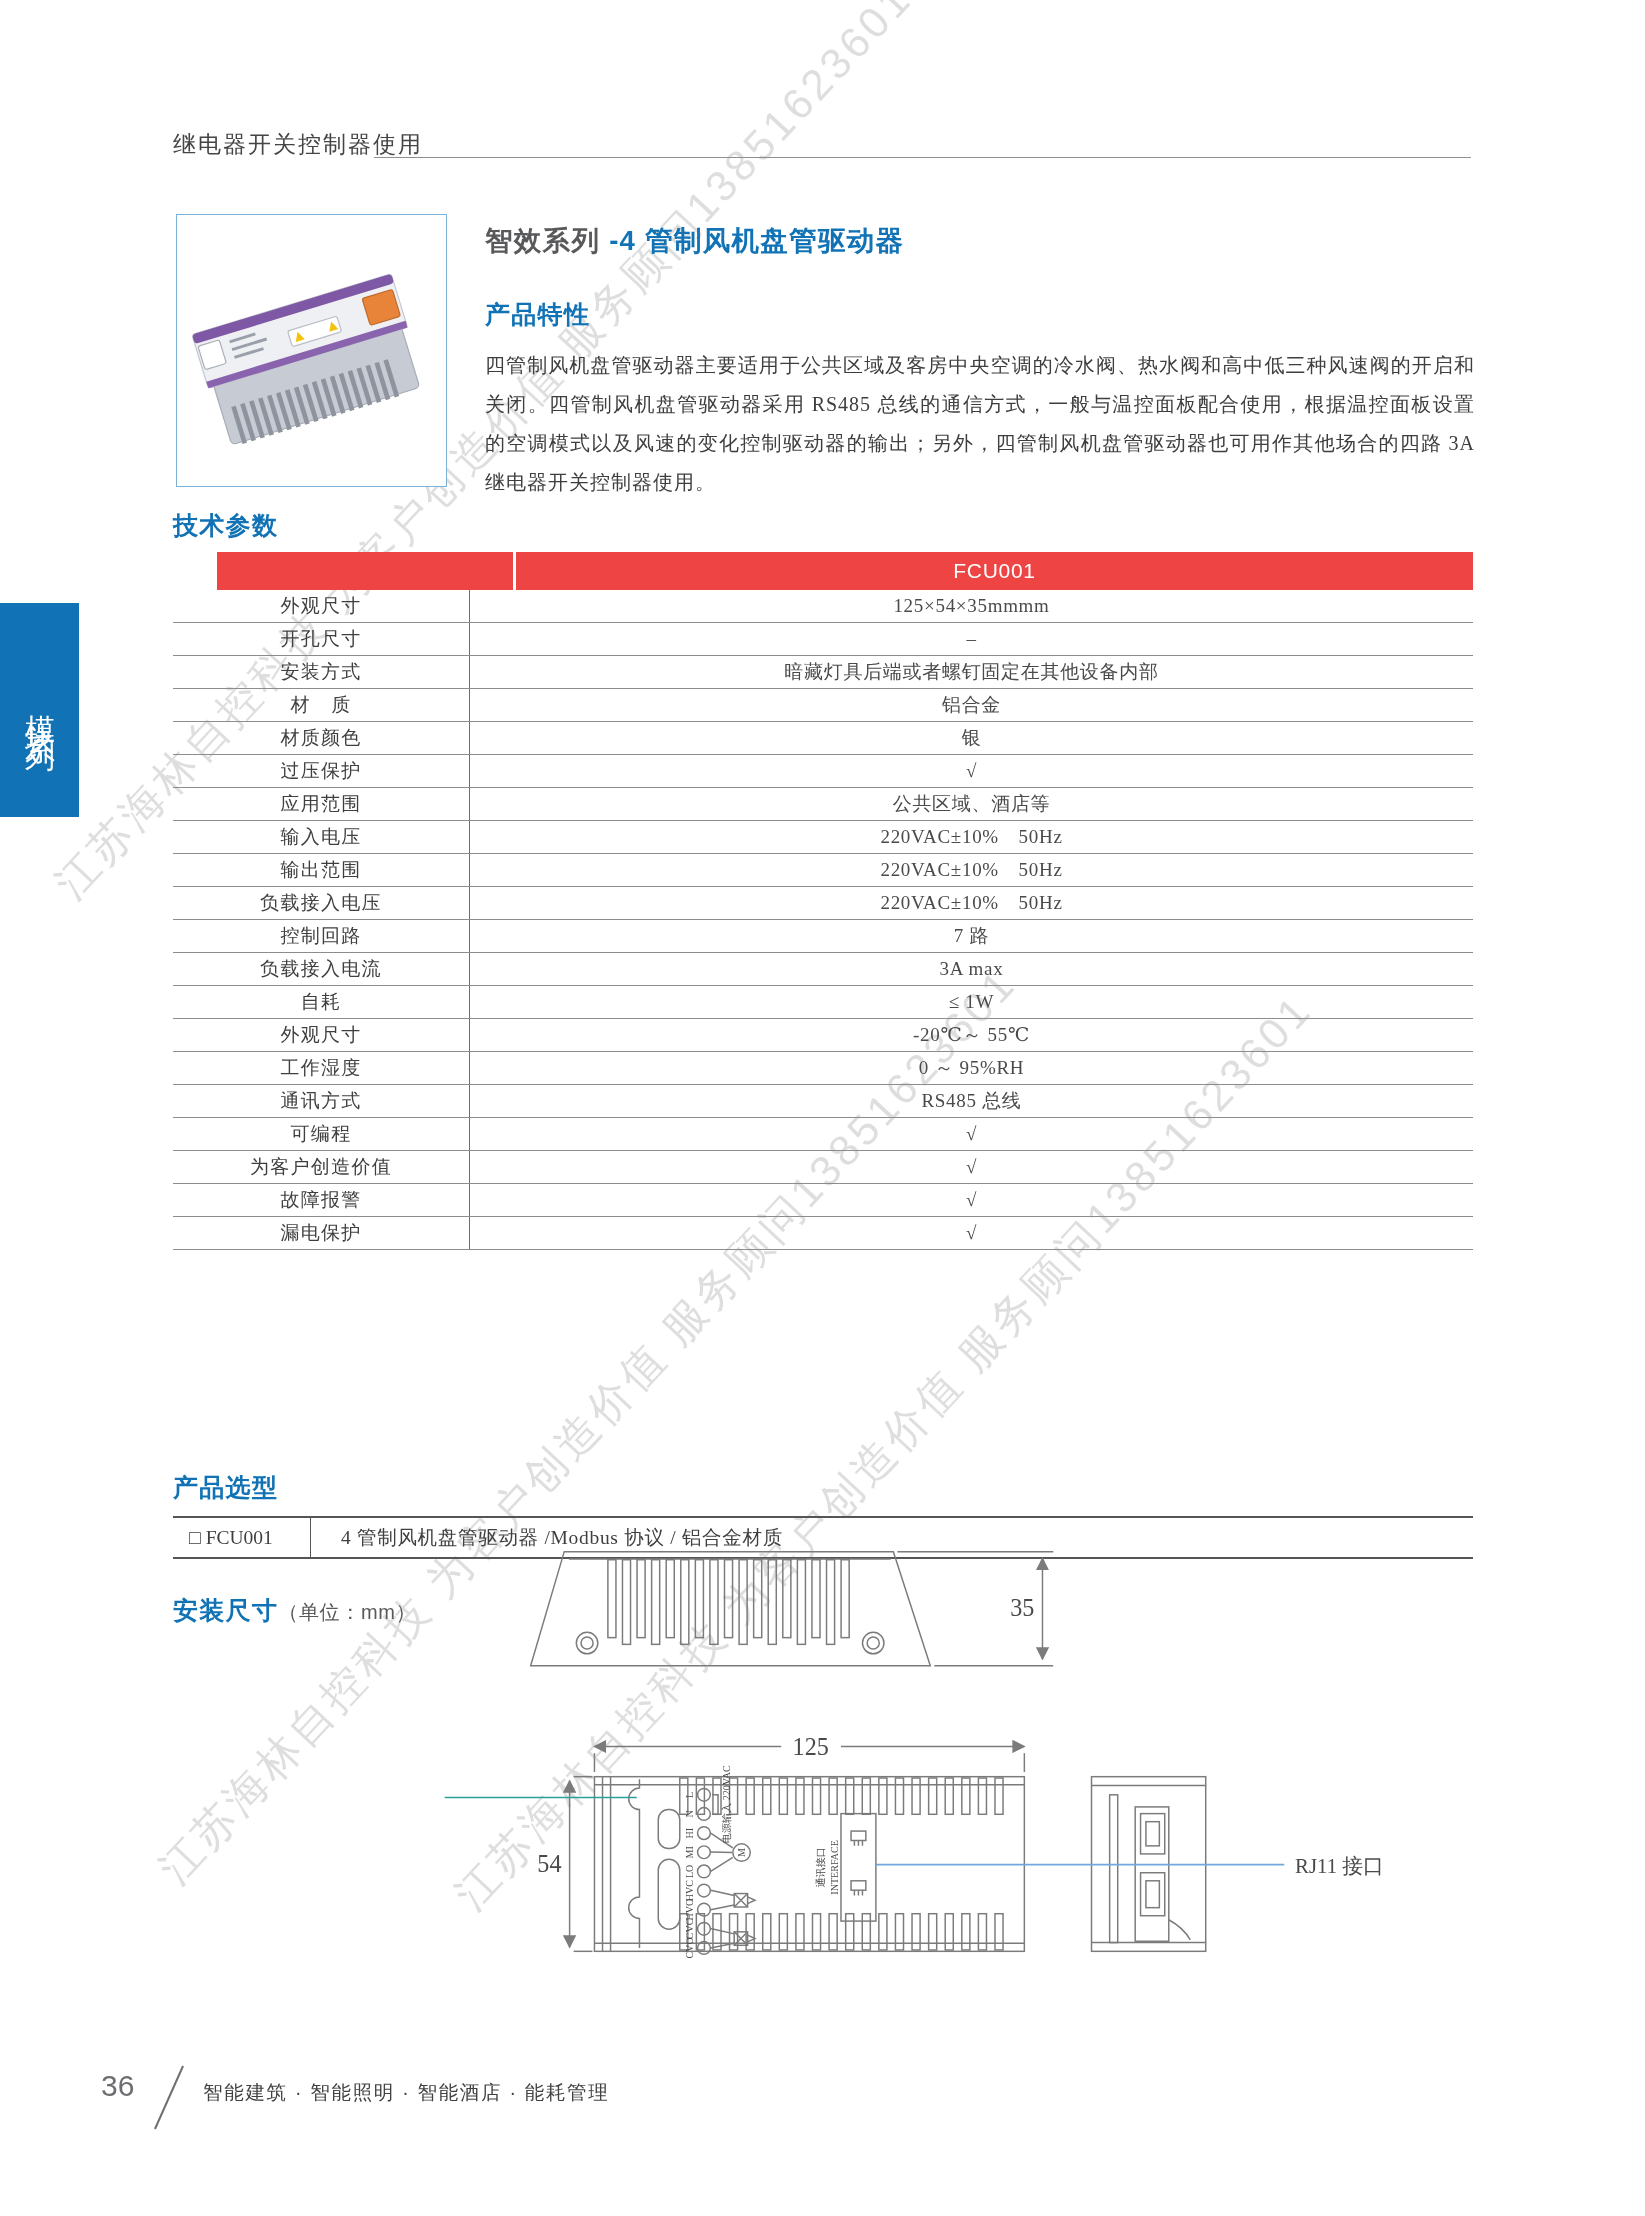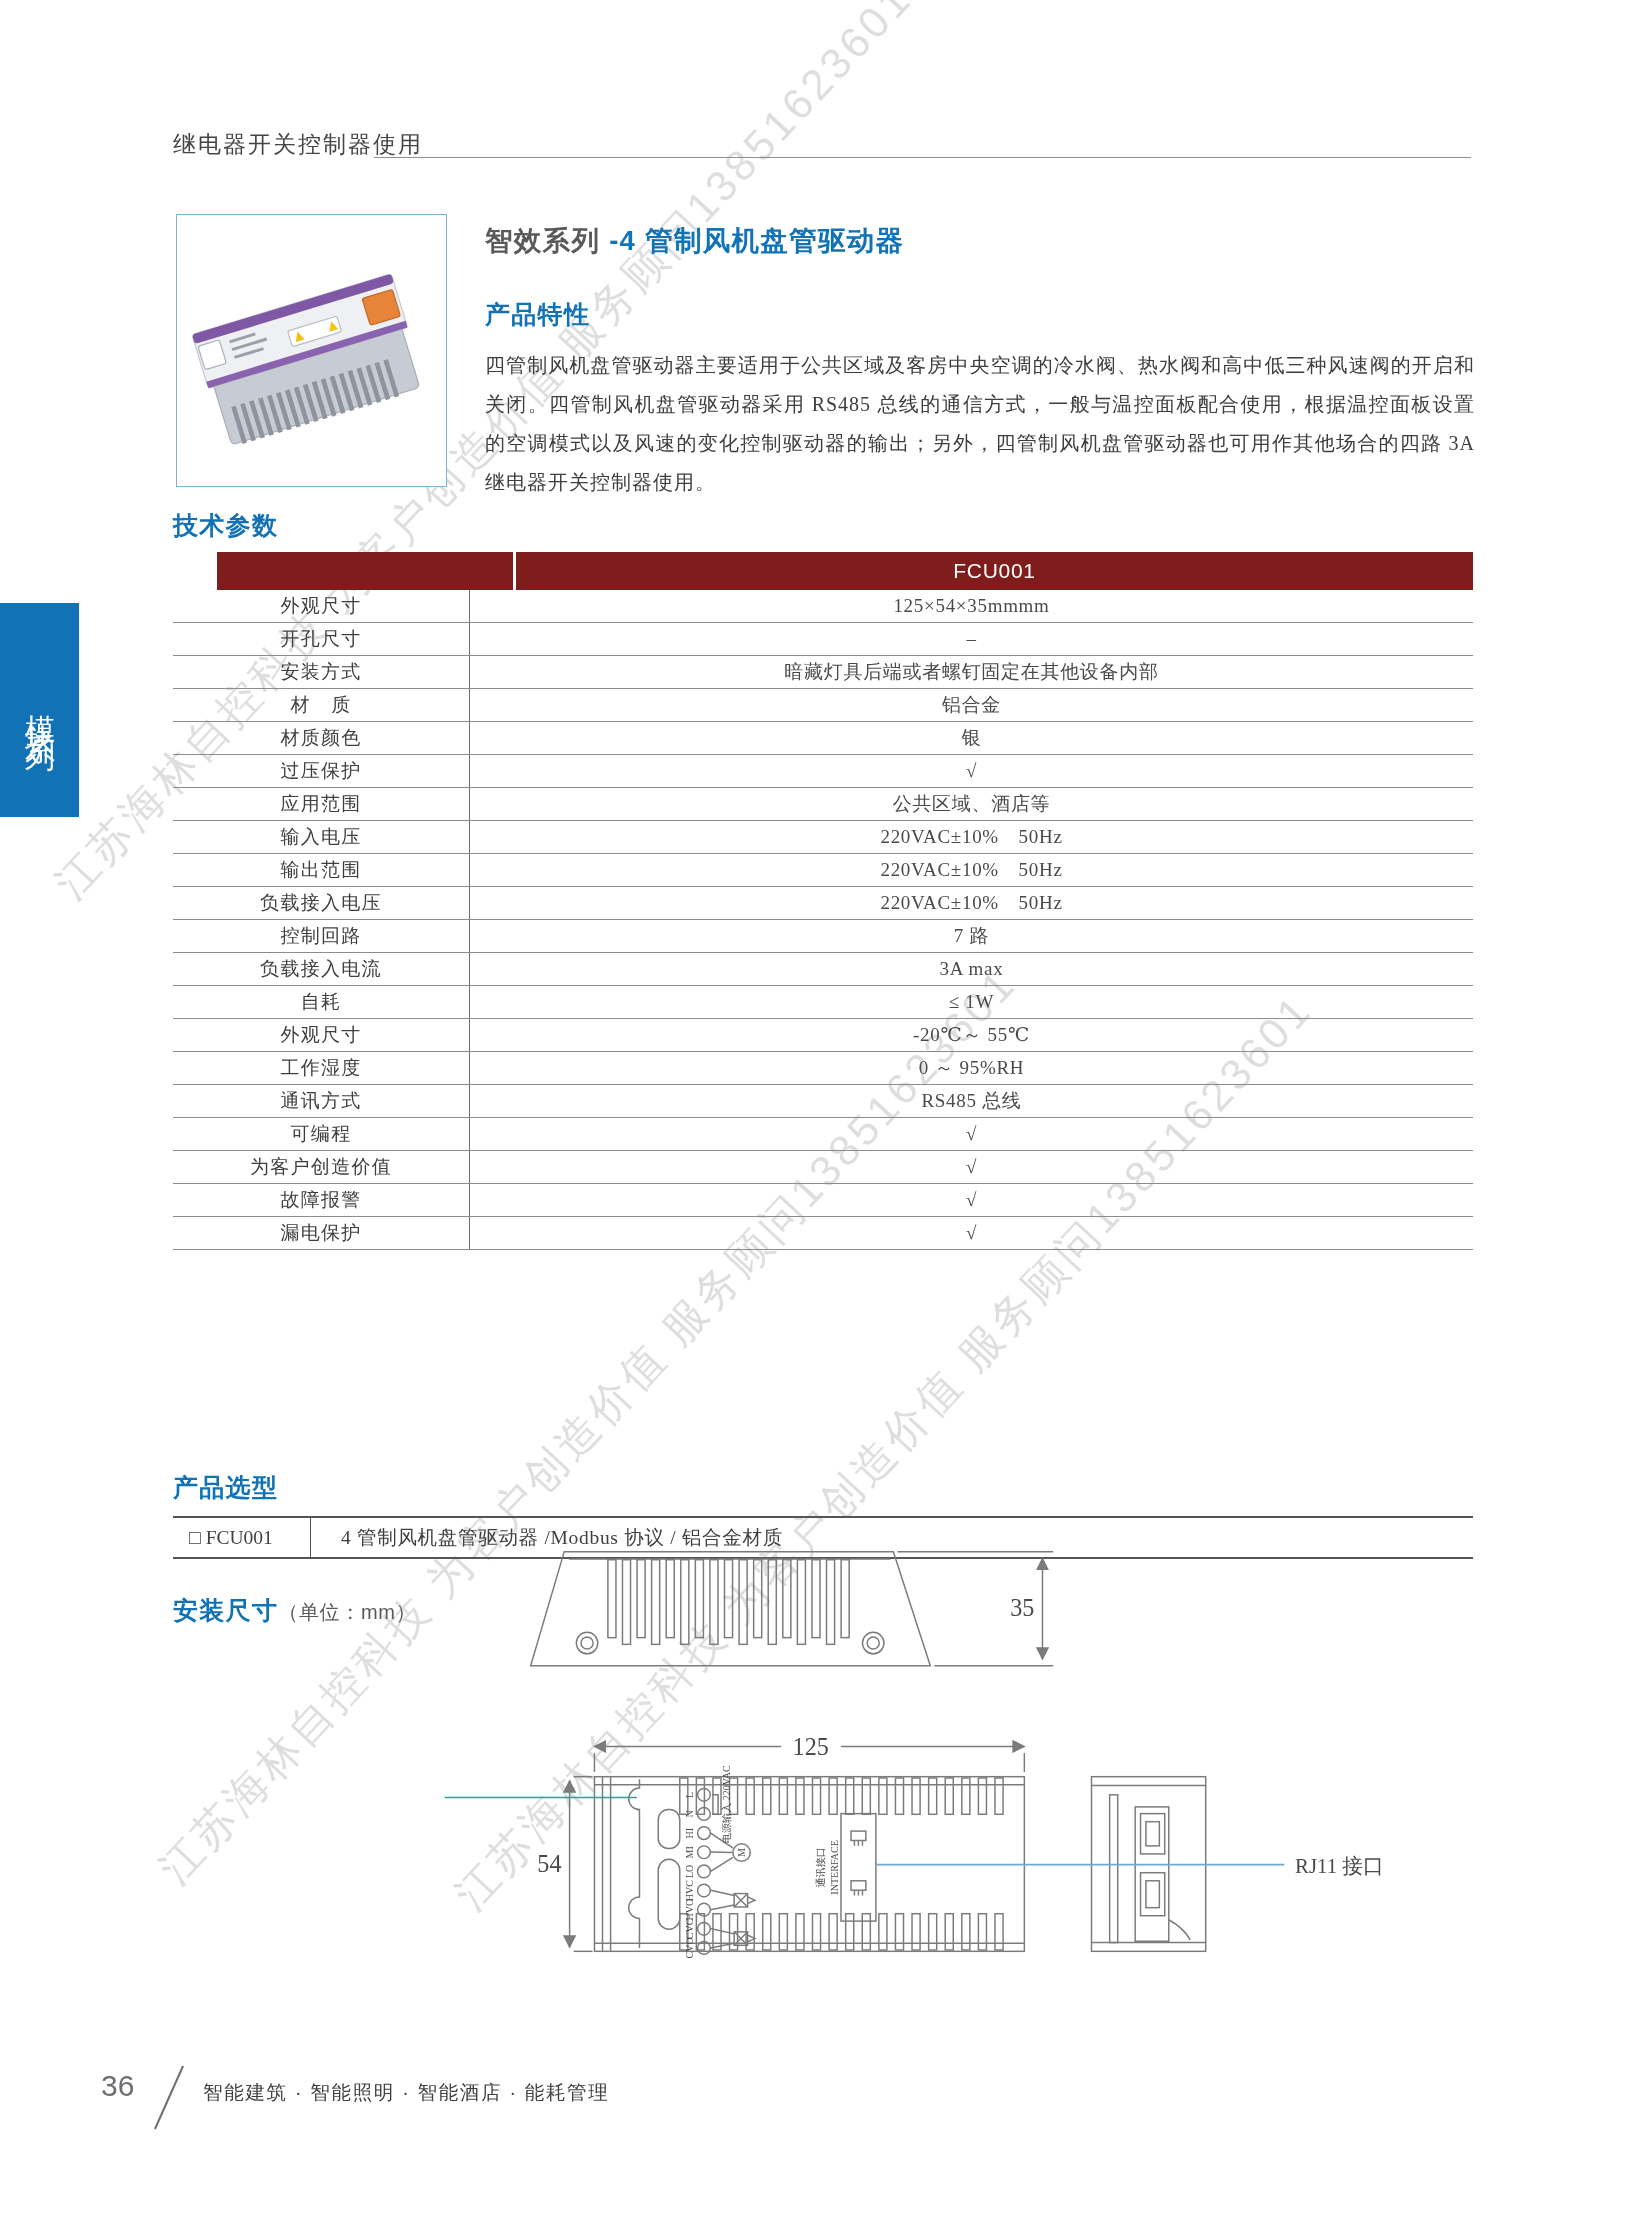--- a/index.html
+++ b/index.html
@@ -35,21 +35,21 @@
   #h-select{left:173px;top:1471px;}
   #h-install{left:173px;top:1594px;}
   .unit-note{font-size:20px;font-weight:400;color:#58595b;letter-spacing:0.7px;}
 
   .features-text{left:485px;top:346px;width:990px;font-size:20px;line-height:39px;
                  font-family:"Liberation Serif","DejaVu Serif",serif;color:#3e3e3e;
                  text-align:justify;letter-spacing:1px;}
 
   
   .spec-table{left:173px;top:552px;width:1300px;font-family:"Liberation Serif","DejaVu Serif",serif;}
-  .spec-head{display:flex;height:38px;background:#7f1d1d;margin-left:44px;}
+  .spec-head{display:flex;height:38px;background:#ef4444;margin-left:44px;}
   .spec-head .hl{width:296px;border-right:3.4px solid #ffffff;}
   .spec-head .hr{flex:1;display:flex;align-items:center;justify-content:center;color:#ffffff;
                  font-size:21px;letter-spacing:0.7px;font-family:"Liberation Sans","DejaVu Sans",sans-serif;}
   .spec-row{display:flex;height:33px;border-bottom:1.3px solid #8c8c8c;box-sizing:border-box;}
   .spec-row .c1{width:297px;border-right:1.3px solid #6e6e6e;box-sizing:border-box;display:flex;
                 align-items:center;justify-content:center;font-size:19px;color:#3f3f3f;letter-spacing:1.3px;}
   .spec-row .c2{flex:1;display:flex;align-items:center;justify-content:center;
                 font-size:19px;color:#4a4a4a;letter-spacing:0.7px;}
 
   

